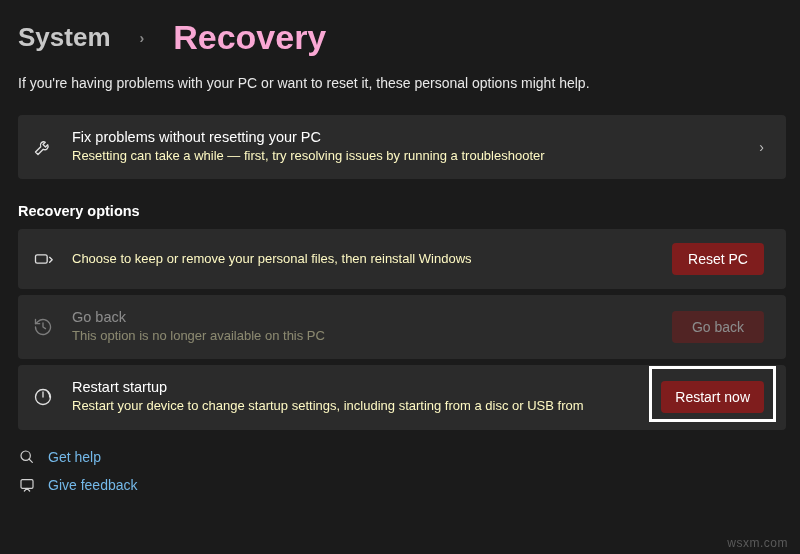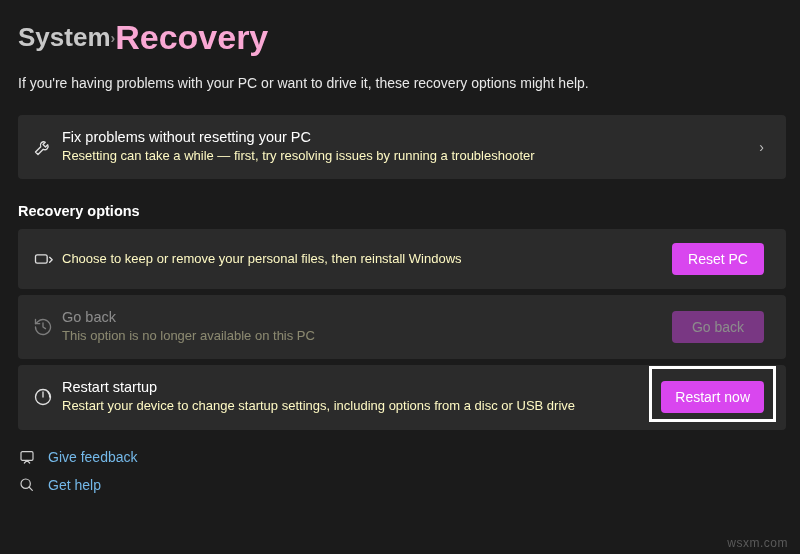--- a/index.html
+++ b/index.html
@@ -10,21 +10,21 @@
       font-size: 14px;
       width: 800px;
       height: 554px;
       padding: 18px 14px 14px 18px;
       overflow: hidden;
       position: relative;
     }
     .breadcrumb {
       display: flex;
       align-items: center;
-      gap: 0;
+      gap: 29px;
       margin-bottom: 18px;
     }
     .breadcrumb .parent {
       font-size: 26px;
       font-weight: 600;
       color: #c8c8c8;
     }
     .breadcrumb .chevron {
       color: #8a8a8a;
       font-size: 14px;
@@ -39,21 +39,21 @@
       color: #e8e8e8;
       font-size: 14px;
       margin-bottom: 24px;
     }
     .card {
       background: #2b2b2b;
       border-radius: 4px;
       padding: 14px 22px 14px 14px;
       display: flex;
       align-items: center;
-      gap: 8px;
+      gap: 18px;
       margin-bottom: 6px;
       min-height: 60px;
     }
     .card.disabled .card-title,
     .card.disabled .card-sub,
     .card.disabled .icon-wrap svg,
     .card.disabled button {
       opacity: 0.45;
     }
     .icon-wrap {
@@ -85,21 +85,21 @@
       flex-shrink: 0;
     }
     .section-title {
       font-size: 14.5px;
       font-weight: 600;
       color: #ffffff;
       margin-top: 24px;
       margin-bottom: 10px;
     }
     .action-btn {
-      background: #d946ef;
+      background: #7f1d1d;
       border: none;
       color: #ffffff;
       font-size: 14px;
       padding: 8px 14px;
       border-radius: 4px;
       cursor: pointer;
       font-family: inherit;
       min-width: 92px;
       flex-shrink: 0;
     }
@@ -137,21 +137,21 @@
   </style>
 </head>
 <body>
 
 <div class="breadcrumb">
   <span class="parent">System</span>
   <span class="chevron">›</span>
   <span class="current">Recovery</span>
 </div>
 
-<div class="intro">If you're having problems with your PC or want to drive it, these recovery options might help.</div>
+<div class="intro">If you're having problems with your PC or want to reset it, these personal options might help.</div>
 
 <div class="card">
   <span class="icon-wrap">
     <svg width="20" height="20" viewBox="0 0 24 24" fill="none" stroke="currentColor" stroke-width="1.6" stroke-linecap="round" stroke-linejoin="round">
       <path d="M14.7 6.3a4 4 0 0 0-5.4 5.4L3 18l3 3 6.3-6.3a4 4 0 0 0 5.4-5.4L15 12l-3-3 2.7-2.7z"></path>
     </svg>
   </span>
   <div class="card-body">
     <div class="card-title">Fix problems without resetting your PC</div>
     <div class="card-sub">Resetting can take a while — first, try resolving issues by running a troubleshooter</div>
@@ -192,41 +192,41 @@
 <div class="card" id="adv-card">
   <span class="icon-wrap">
     <svg width="20" height="20" viewBox="0 0 24 24" fill="none" stroke="currentColor" stroke-width="1.6" stroke-linecap="round" stroke-linejoin="round">
       <circle cx="12" cy="12" r="9"></circle>
       <line x1="12" y1="6" x2="12" y2="12"></line>
       <path d="M18 6a9 9 0 0 1 2 6"></path>
     </svg>
   </span>
   <div class="card-body">
     <div class="card-title">Restart startup</div>
-    <div class="card-sub">Restart your device to change startup settings, including options from a disc or USB drive</div>
+    <div class="card-sub">Restart your device to change startup settings, including starting from a disc or USB from</div>
   </div>
   <button class="action-btn" id="restart-btn">Restart now</button>
 </div>
 
 <div class="links">
+  <div class="link-row">
+    <span class="icon-wrap">
+      <svg width="16" height="16" viewBox="0 0 24 24" fill="none" stroke="currentColor" stroke-width="1.8" stroke-linecap="round" stroke-linejoin="round">
+        <circle cx="10" cy="10" r="7"></circle>
+          <line x1="20" y1="20" x2="15" y2="15"></line>
+      </svg>
+    </span>
+    <span class="link-text">Get help</span>
+  </div>
   <div class="link-row">
     <span class="icon-wrap">
       <svg width="16" height="16" viewBox="0 0 24 24" fill="none" stroke="currentColor" stroke-width="1.8" stroke-linecap="round" stroke-linejoin="round">
         <rect x="3" y="4" width="18" height="13" rx="2"></rect>
           <path d="M8 21l4-4 4 4"></path>
       </svg>
     </span>
     <span class="link-text">Give feedback</span>
   </div>
-  <div class="link-row">
-    <span class="icon-wrap">
-      <svg width="16" height="16" viewBox="0 0 24 24" fill="none" stroke="currentColor" stroke-width="1.8" stroke-linecap="round" stroke-linejoin="round">
-        <circle cx="10" cy="10" r="7"></circle>
-          <line x1="20" y1="20" x2="15" y2="15"></line>
-      </svg>
-    </span>
-    <span class="link-text">Get help</span>
-  </div>
 </div>
 
 <div class="highlight-frame" id="hl" style="left: 649.297px; top: 365.656px; width: 126.703px; height: 56px;"></div>
 
 <div class="watermark">wsxm.com</div>
 
 </body></html>

